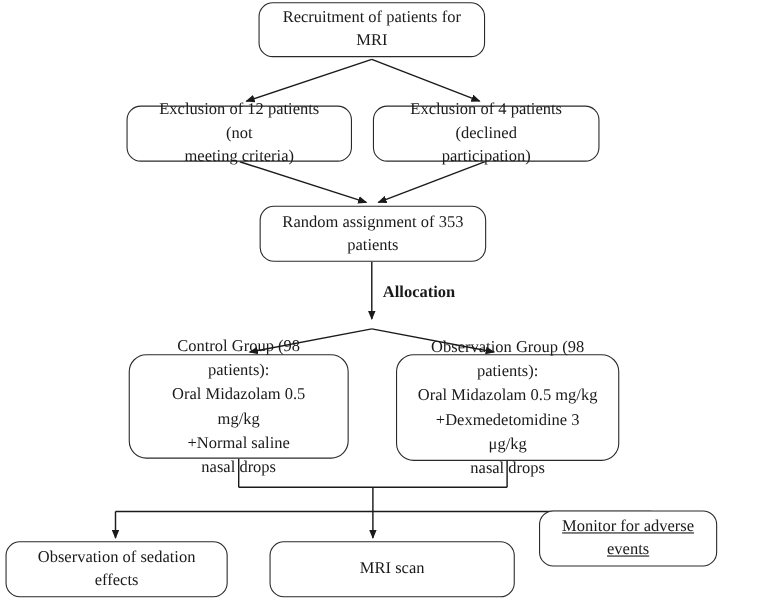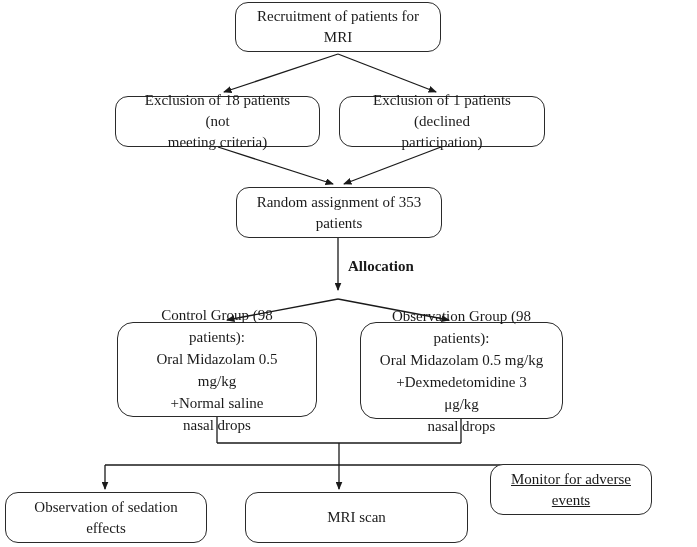--- a/index.html
+++ b/index.html
@@ -92,26 +92,26 @@
       <line x1="105" y1="465" x2="105" y2="489" marker-end="url(#arrow)"></line>
       <line x1="592" y1="465" x2="592" y2="489" marker-end="url(#arrow)"></line>
     </g>
   </svg>
 
   <div class="node" id="n-recruitment">
     <span class="label">Recruitment of patients for MRI</span>
   </div>
 
   <div class="node" id="n-excl-left">
-    <span class="label">Exclusion of 18 patients (not
+    <span class="label">Exclusion of 12 patients (not
 meeting criteria)</span>
   </div>
 
   <div class="node" id="n-excl-right">
-    <span class="label">Exclusion of 1 patients (declined
+    <span class="label">Exclusion of 4 patients (declined
 participation)</span>
   </div>
 
   <div class="node" id="n-random">
     <span class="label">Random assignment of 353
 patients</span>
   </div>
 
   <div class="edge-label" id="allocation-label">Allocation</div>
 

